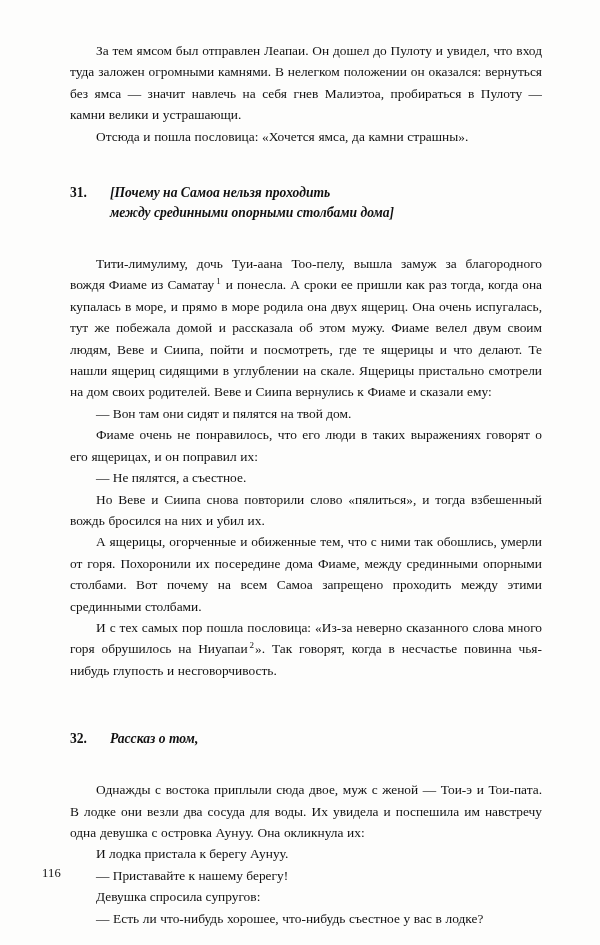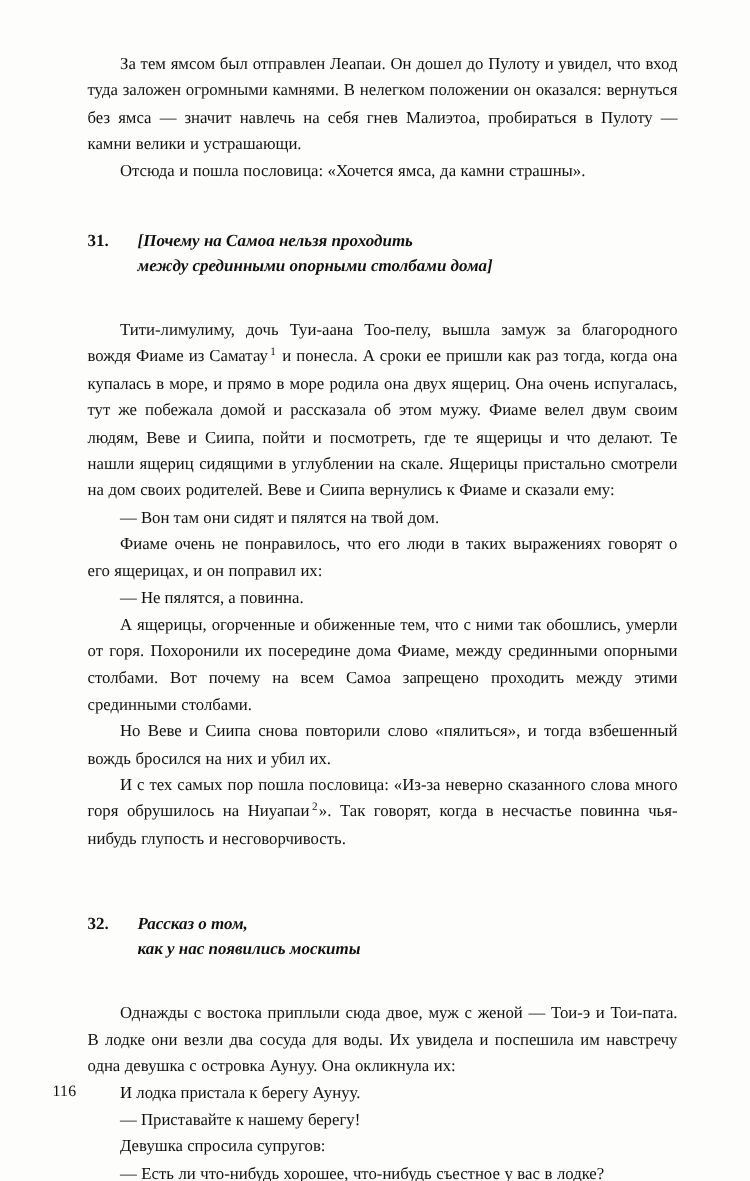--- a/index.html
+++ b/index.html
@@ -107,32 +107,31 @@
       <span class="lines">
         <div>[Почему на Самоа нельзя проходить</div>
         <div>между срединными опорными столбами дома]</div>
       </span>
     </div>
     <div class="gap-after-h1"></div>
     <div>
         <p class="body">Тити-лимулиму, дочь Туи-аана Тоо-пелу, вышла замуж за благородного вождя Фиаме из Саматау<sup class="fn">1</sup> и понесла. А сроки ее пришли как раз тогда, когда она купалась в море, и прямо в море родила она двух ящериц. Она очень испугалась, тут же побежала домой и рассказала об этом мужу. Фиаме велел двум своим людям, Веве и Сиипа, пойти и посмотреть, где те ящерицы и что делают. Те нашли ящериц сидящими в углублении на скале. Ящерицы пристально смотрели на дом своих родителей. Веве и Сиипа вернулись к Фиаме и сказали ему:</p>
         <p class="dialogue">— Вон там они сидят и пялятся на твой дом.</p>
         <p class="body">Фиаме очень не понравилось, что его люди в таких выражениях говорят о его ящерицах, и он поправил их:</p>
-        <p class="dialogue">— Не пялятся, а повинна.</p>
+        <p class="dialogue">— Не пялятся, а съестное.</p>
+        <p class="body">Но Веве и Сиипа снова повторили слово «пялиться», и тогда взбешенный вождь бросился на них и убил их.</p>
         <p class="body">А ящерицы, огорченные и обиженные тем, что с ними так обошлись, умерли от горя. Похоронили их посередине дома Фиаме, между срединными опорными столбами. Вот почему на всем Самоа запрещено проходить между этими срединными столбами.</p>
-        <p class="body">Но Веве и Сиипа снова повторили слово «пялиться», и тогда взбешенный вождь бросился на них и убил их.</p>
         <p class="body">И с тех самых пор пошла пословица: «Из-за неверно сказанного слова много горя обрушилось на Ниуапаи<sup class="fn">2</sup>». Так говорят, когда в несчастье повинна чья-нибудь глупость и несговорчивость.</p>
       </div>
 
     <div class="gap-before-h2"></div>
     <div class="heading">
       <span class="num">32.</span>
       <span class="lines">
         <div>Рассказ о том,</div>
-        <div>как у нас появились москиты</div>
       </span>
     </div>
     <div class="gap-after-h2"></div>
     <div>
         <p class="body">Однажды с востока приплыли сюда двое, муж с женой — Тои-э и Тои-пата. В лодке они везли два сосуда для воды. Их увидела и поспешила им навстречу одна девушка с островка Аунуу. Она окликнула их:</p>
         <p class="dialogue">И лодка пристала к берегу Аунуу.</p>
         <p class="dialogue">— Приставайте к нашему берегу!</p>
         <p class="dialogue">Девушка спросила супругов:</p>
         <p class="body">— Есть ли что-нибудь хорошее, что-нибудь съестное у вас в лодке?</p>
       </div>

